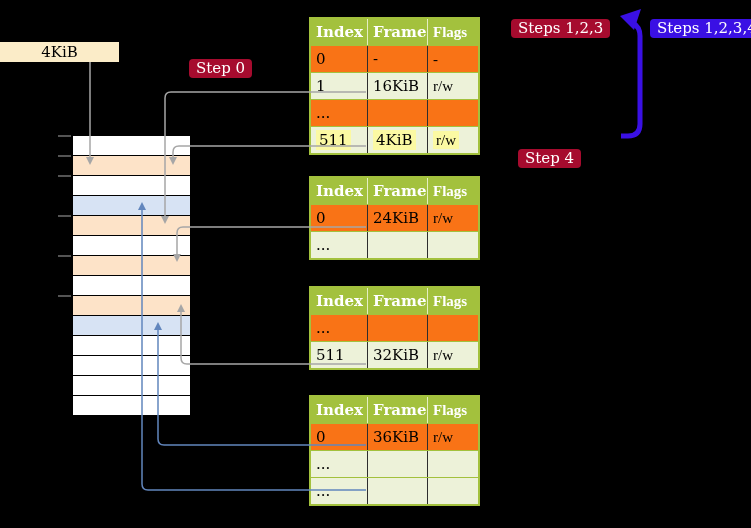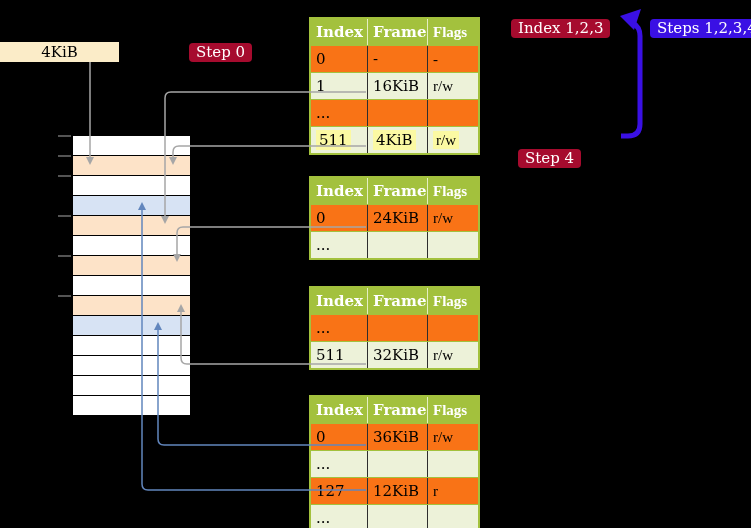--- a/index.html
+++ b/index.html
@@ -141,34 +141,29 @@
     <div class="prow even">
       <div class="pc ci">0</div>
       <div class="pc cf">36KiB</div>
       <div class="pc cg">r/w</div>
     </div>
     <div class="prow odd">
       <div class="pc ci">...</div>
       <div class="pc cf"></div>
       <div class="pc cg"></div>
     </div>
-    <div class="prow even">
-      <div class="pc ci">127</div>
-      <div class="pc cf">12KiB</div>
-      <div class="pc cg">r</div>
-    </div>
-    <div class="prow odd">
-      <div class="pc ci">...</div>
-      <div class="pc cf"></div>
-      <div class="pc cg"></div>
-    </div>
-  </div>
-
-  <div class="badge red" style="left:189px;top:43px">Step 0</div>
-  <div class="badge red" style="left:511px;top:19px">Index 1,2,3</div>
+    <div class="prow odd">
+      <div class="pc ci">...</div>
+      <div class="pc cf"></div>
+      <div class="pc cg"></div>
+    </div>
+  </div>
+
+  <div class="badge red" style="left:189px;top:59px">Step 0</div>
+  <div class="badge red" style="left:511px;top:19px">Steps 1,2,3</div>
   <div class="badge blue" style="left:650px;top:19px">Steps 1,2,3,4</div>
   <div class="badge red" style="left:518px;top:149px">Step 4</div>
 
   <svg id="overlay" width="751" height="528" viewBox="0 0 751 528">
 
     <g stroke="#707070" stroke-width="1.5">
       <line x1="58" y1="136" x2="71" y2="136"></line>
       <line x1="58" y1="156" x2="71" y2="156"></line>
       <line x1="58" y1="176" x2="71" y2="176"></line>
       <line x1="58" y1="216" x2="71" y2="216"></line>

